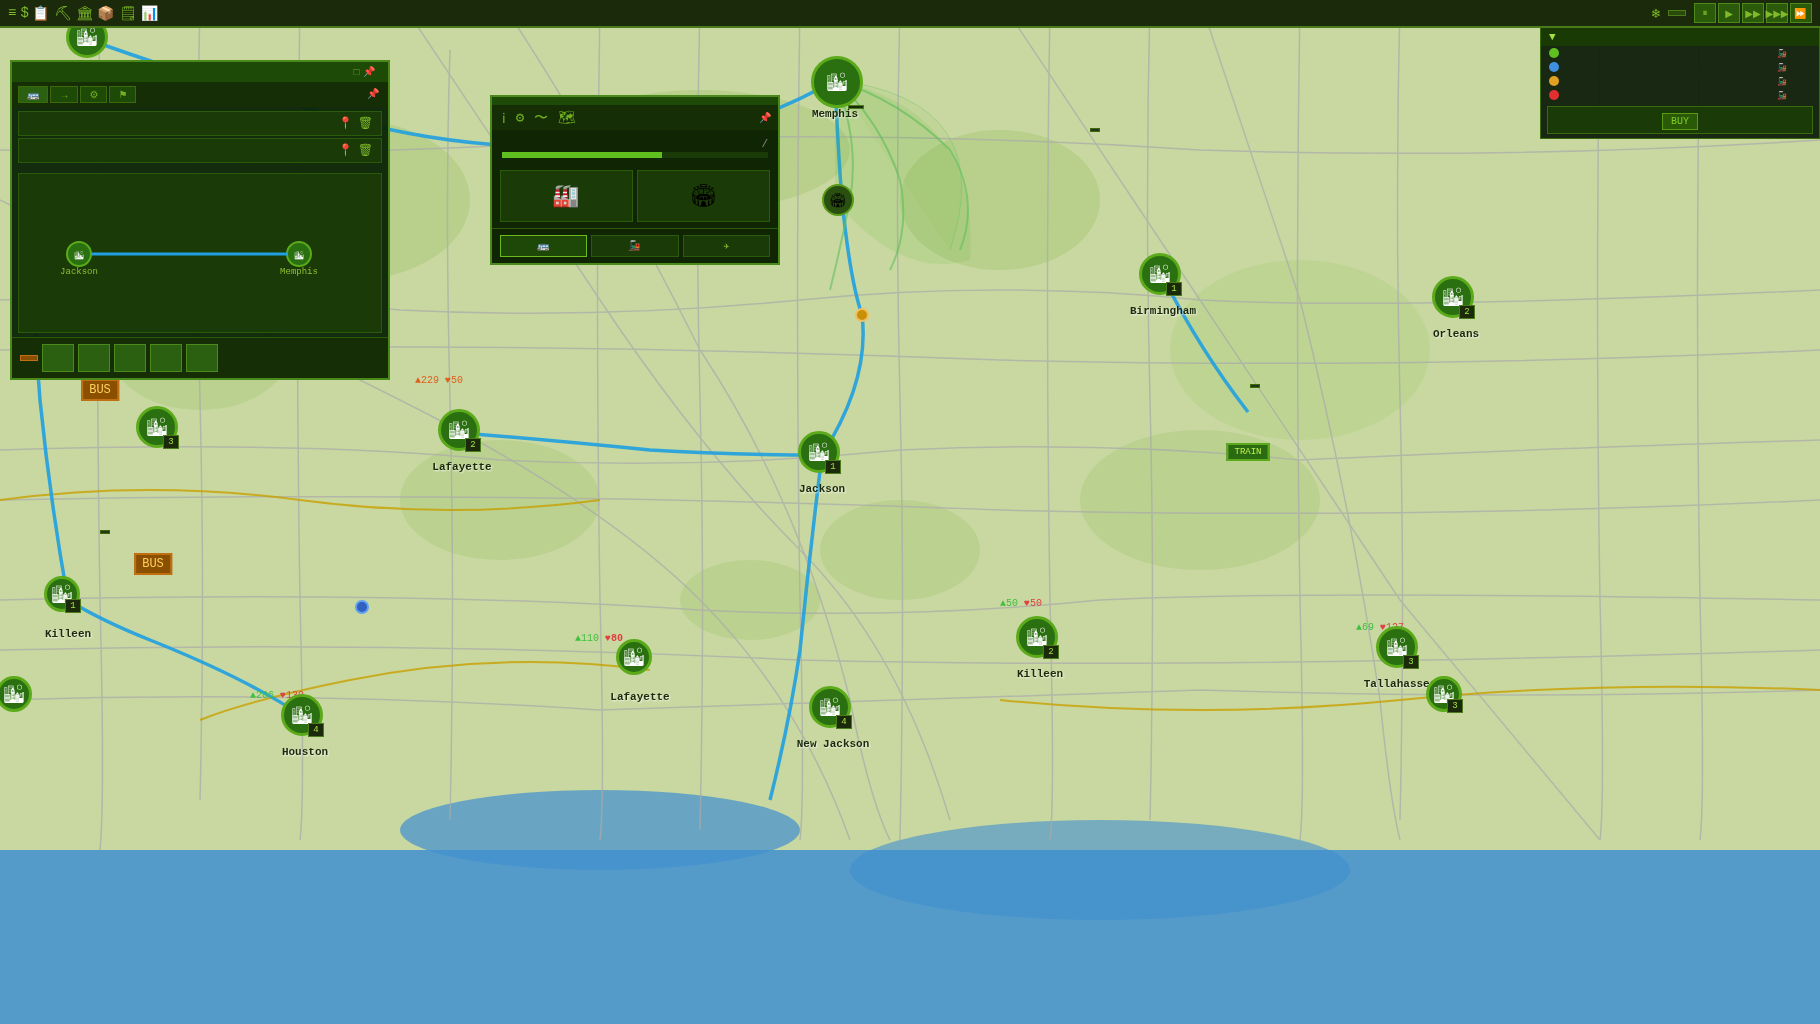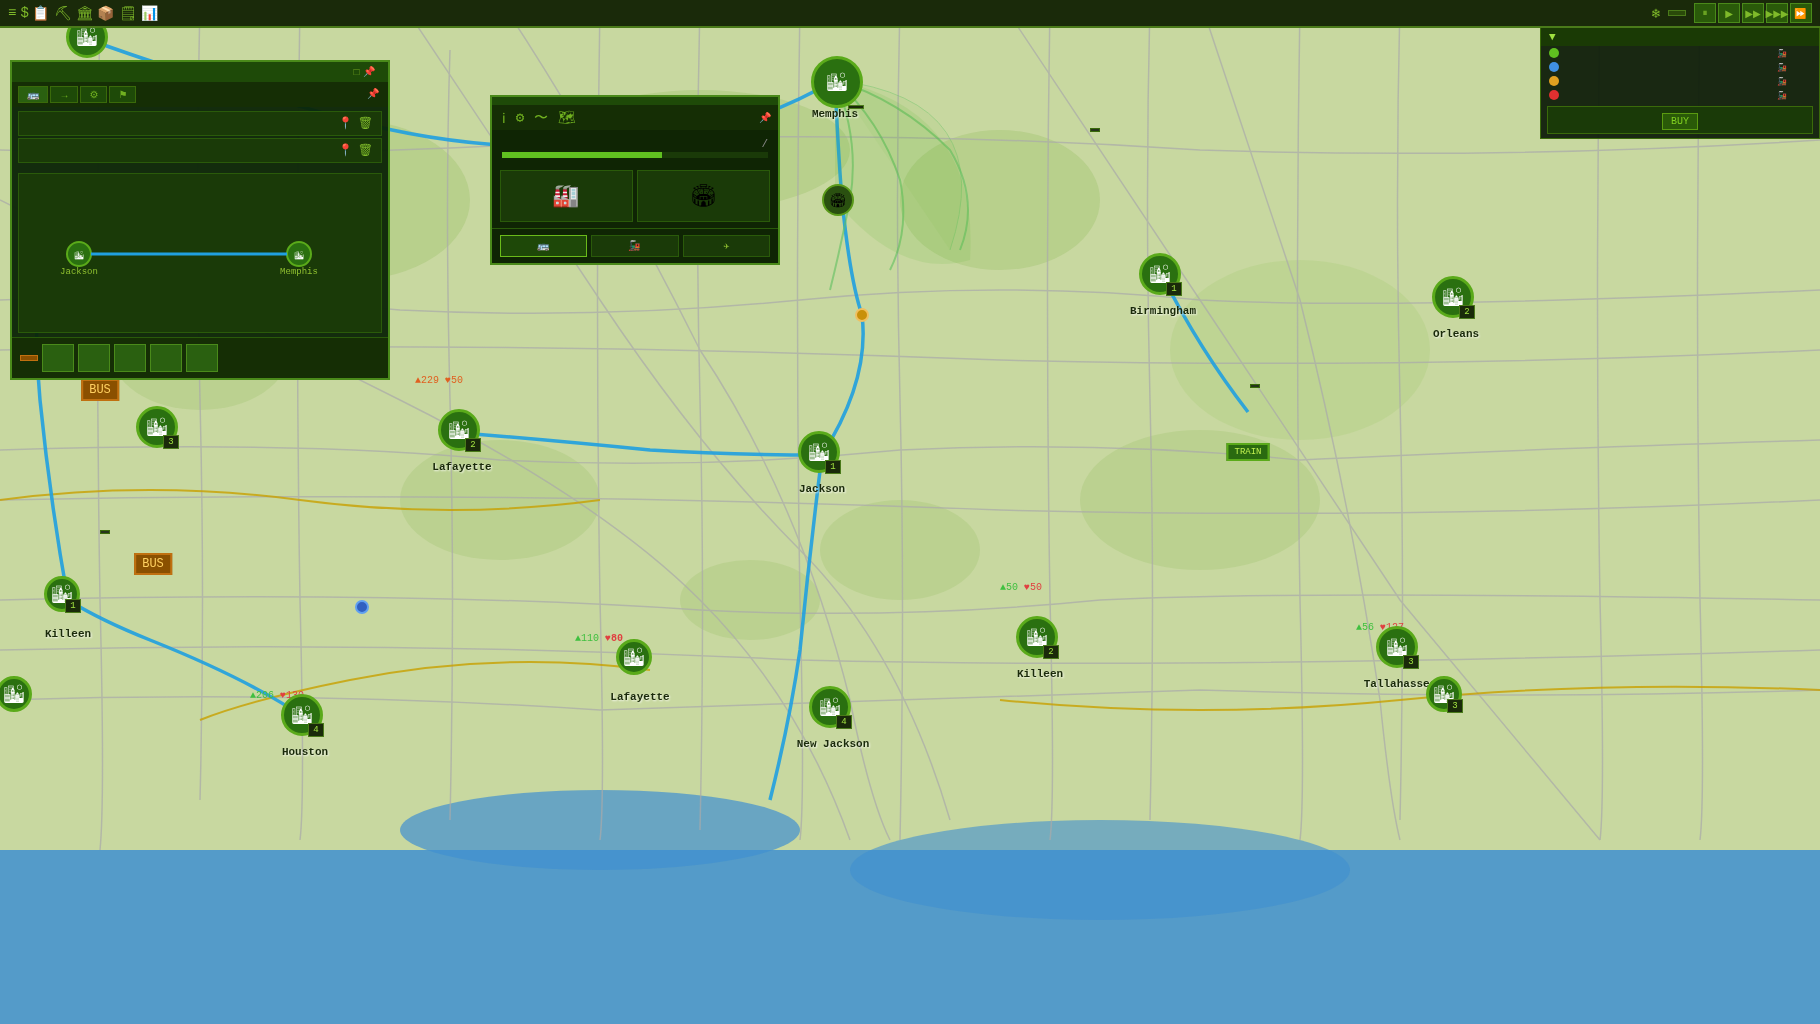--- a/index.html
+++ b/index.html
@@ -518,34 +518,34 @@
 <div class="capacity-badge" style="left:1090px; top:128px;">
   <span></span>
 </div>
 <div class="capacity-badge" style="left:1250px; top:384px;">
   <span></span>
 </div>
 <div class="capacity-badge" style="left:100px; top:530px;">
   <span></span>
 </div>
 
-<div class="city-indicator" style="left:1000px; top:582px;">
+<div class="city-indicator" style="left:1000px; top:598px;">
   <span style="color:#40c040;">▲50</span>
   <span style="color:#e04040;"> ♥50</span>
 </div>
 <div class="city-indicator" style="left:575px; top:633px;">
   <span style="color:#40c040;">▲110</span>
   <span style="color:#e04040;font-weight:bold;"> ♥80</span>
 </div>
 <div class="city-indicator" style="left:250px; top:690px;">
   <span style="color:#40c040;text-align:right;">▲206</span>
   <span style="color:#e04040;"> ♥130</span>
 </div>
 <div class="city-indicator" style="left:1356px; top:622px;">
-  <span style="color:#40c040;">▲56</span>
+  <span style="color:#40c040;">▲69</span>
   <span style="color:#e04040;"> ♥127</span>
 </div>
 <div class="city-indicator" style="left:10px; top:680px;">
   <span style="color:#e04040;">♥59</span>
 </div>
 <div class="city-indicator" style="left:415px; top:375px;">
   <span style="color:#e06020;">▲229 ♥50</span>
 </div>
 
 </body></html>

